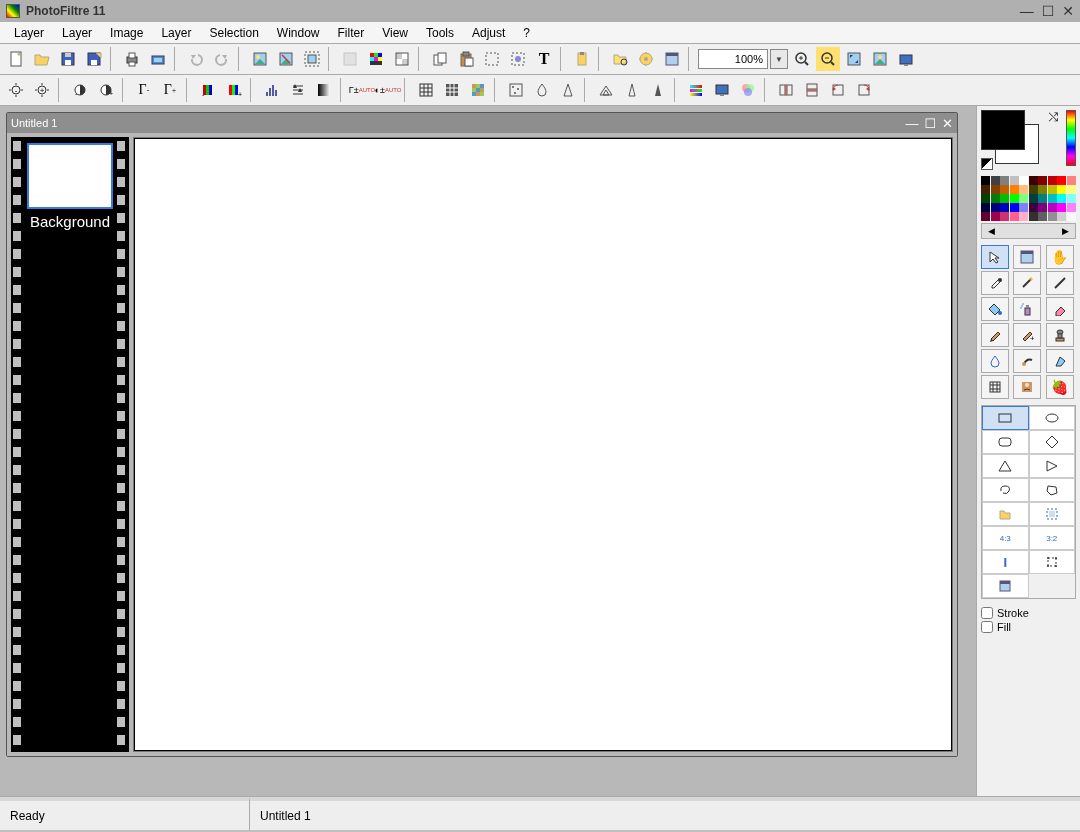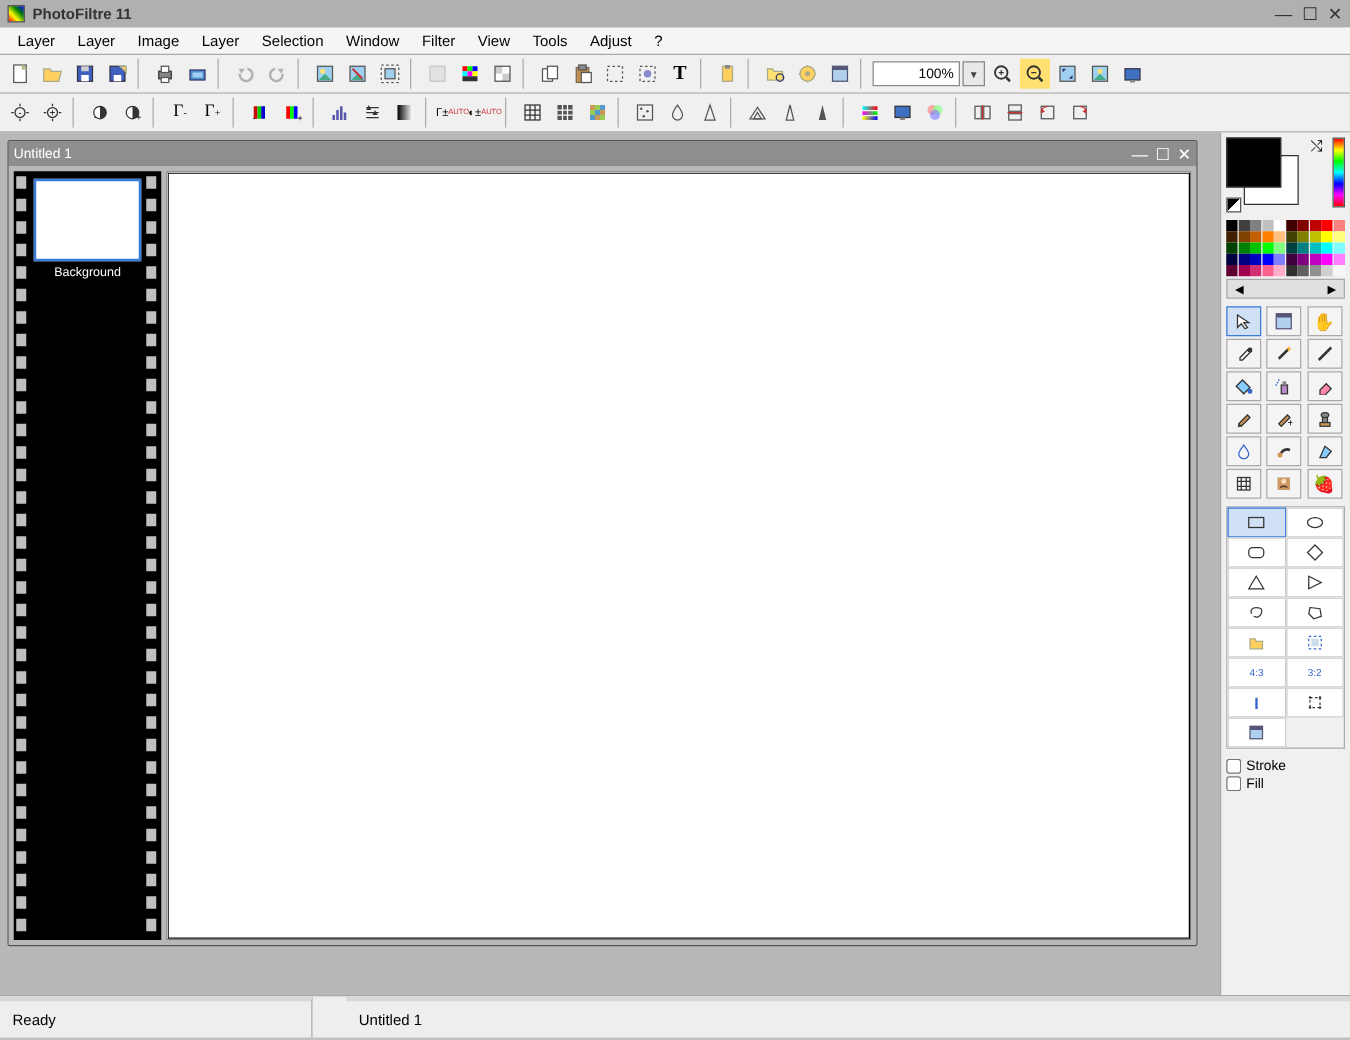--- a/index.html
+++ b/index.html
@@ -27,21 +27,21 @@
 .doc-window { background: #c0c0c0; border: 1px solid #555; border-radius: 2px; height: 645px; width: 952px; display: flex; flex-direction: column; }
 .doc-titlebar { height: 20px; background: #8e8e8e; color: #fff; display: flex; align-items: center; justify-content: space-between; padding: 0 4px; font-size: 11px; }
 .doc-controls { display: flex; gap: 6px; font-size: 13px; }
 .doc-body { flex: 1; display: flex; background: #b8b8b8; padding: 4px; gap: 4px; min-height: 0; }
 .filmstrip { width: 118px; background: #000; position: relative; padding: 6px 12px; overflow: hidden; }
 .film-holes-col { position: absolute; top: 0; bottom: 0; width: 10px; display: flex; flex-direction: column; gap: 8px; padding: 4px 0; }
 .film-holes-col.left { left: 2px; }
 .film-holes-col.right { right: 2px; }
 .film-hole { width: 8px; height: 10px; background: #c0c0c0; }
 .layer-thumb { width: 86px; height: 66px; background: #fff; border: 2px solid #3a7ad9; margin: 0 auto 4px; }
-.layer-label { color: #fff; text-align: center; font-size: 10px; }
+.layer-label { color: #fff; text-align: center; font-size: 15px; }
 .canvas-wrap { flex: 1; background: #b8b8b8; min-height: 0; }
 .canvas { width: 100%; height: 100%; background: #fff; border: 1px solid #777; box-shadow: inset 0 0 0 1px #000; }
 
 .sidebar { width: 104px; background: #f0f0f0; border-left: 1px solid #aaa; padding: 4px; display: flex; flex-direction: column; gap: 6px; }
 .color-preview { position: relative; height: 60px; }
 .fg-sw { position: absolute; top: 0; left: 0; width: 44px; height: 40px; background: #000; border: 1px solid #333; z-index: 2; }
 .bg-sw { position: absolute; top: 14px; left: 14px; width: 44px; height: 40px; background: #fff; border: 1px solid #333; z-index: 1; }
 .swap-arrow { position: absolute; top: 0; right: 18px; font-size: 12px; cursor: pointer; }
 .default-sw { position: absolute; bottom: 0; left: 0; width: 12px; height: 12px; background: linear-gradient(135deg, #000 50%, #fff 50%); border: 1px solid #555; cursor: pointer; }
 .gradient-bar { position: absolute; right: 0; top: 0; width: 10px; height: 56px; background: linear-gradient(to bottom, red, yellow, lime, cyan, blue, magenta, red); border: 1px solid #555; }
@@ -54,21 +54,21 @@
 .tool-btn { width: 28px; height: 24px; border: 1px solid #aaa; background: #f4f4f4; display: flex; align-items: center; justify-content: center; font-size: 14px; cursor: pointer; }
 .tool-btn.active { border: 1px solid #3a7ad9; background: #d0e0f5; }
 
 .shape-grid { display: grid; grid-template-columns: repeat(2, 1fr); gap: 0; border: 1px solid #aaa; }
 .shape-btn { height: 24px; border: 1px solid #ccc; background: #fff; display: flex; align-items: center; justify-content: center; font-size: 13px; cursor: pointer; }
 .shape-btn.active { background: #d0e0f5; border: 1px solid #3a7ad9; }
 
 .check-row { display: flex; align-items: flex-start; gap: 4px; font-size: 11px; margin-top: 2px; }
 .check-row input { width: 12px; height: 12px; }
 
-.statusbar { height: 34px; background: #eeeeee; border-top: 1px solid #aaa; display: flex; font-size: 12px; gap: 27px; }
+.statusbar { height: 34px; background: #eeeeee; border-top: 1px solid #aaa; display: flex; font-size: 12px; }
 .status-cell { padding: 8px 10px; border-right: 1px solid #aaa; min-width: 250px; border-top: 4px solid #d8d8d8; }
 
 svg { display: block; }
 </style>
 </head>
 <body>
 
 <div class="titlebar">
   <div class="titlebar-left">
     <div class="app-icon"></div>

